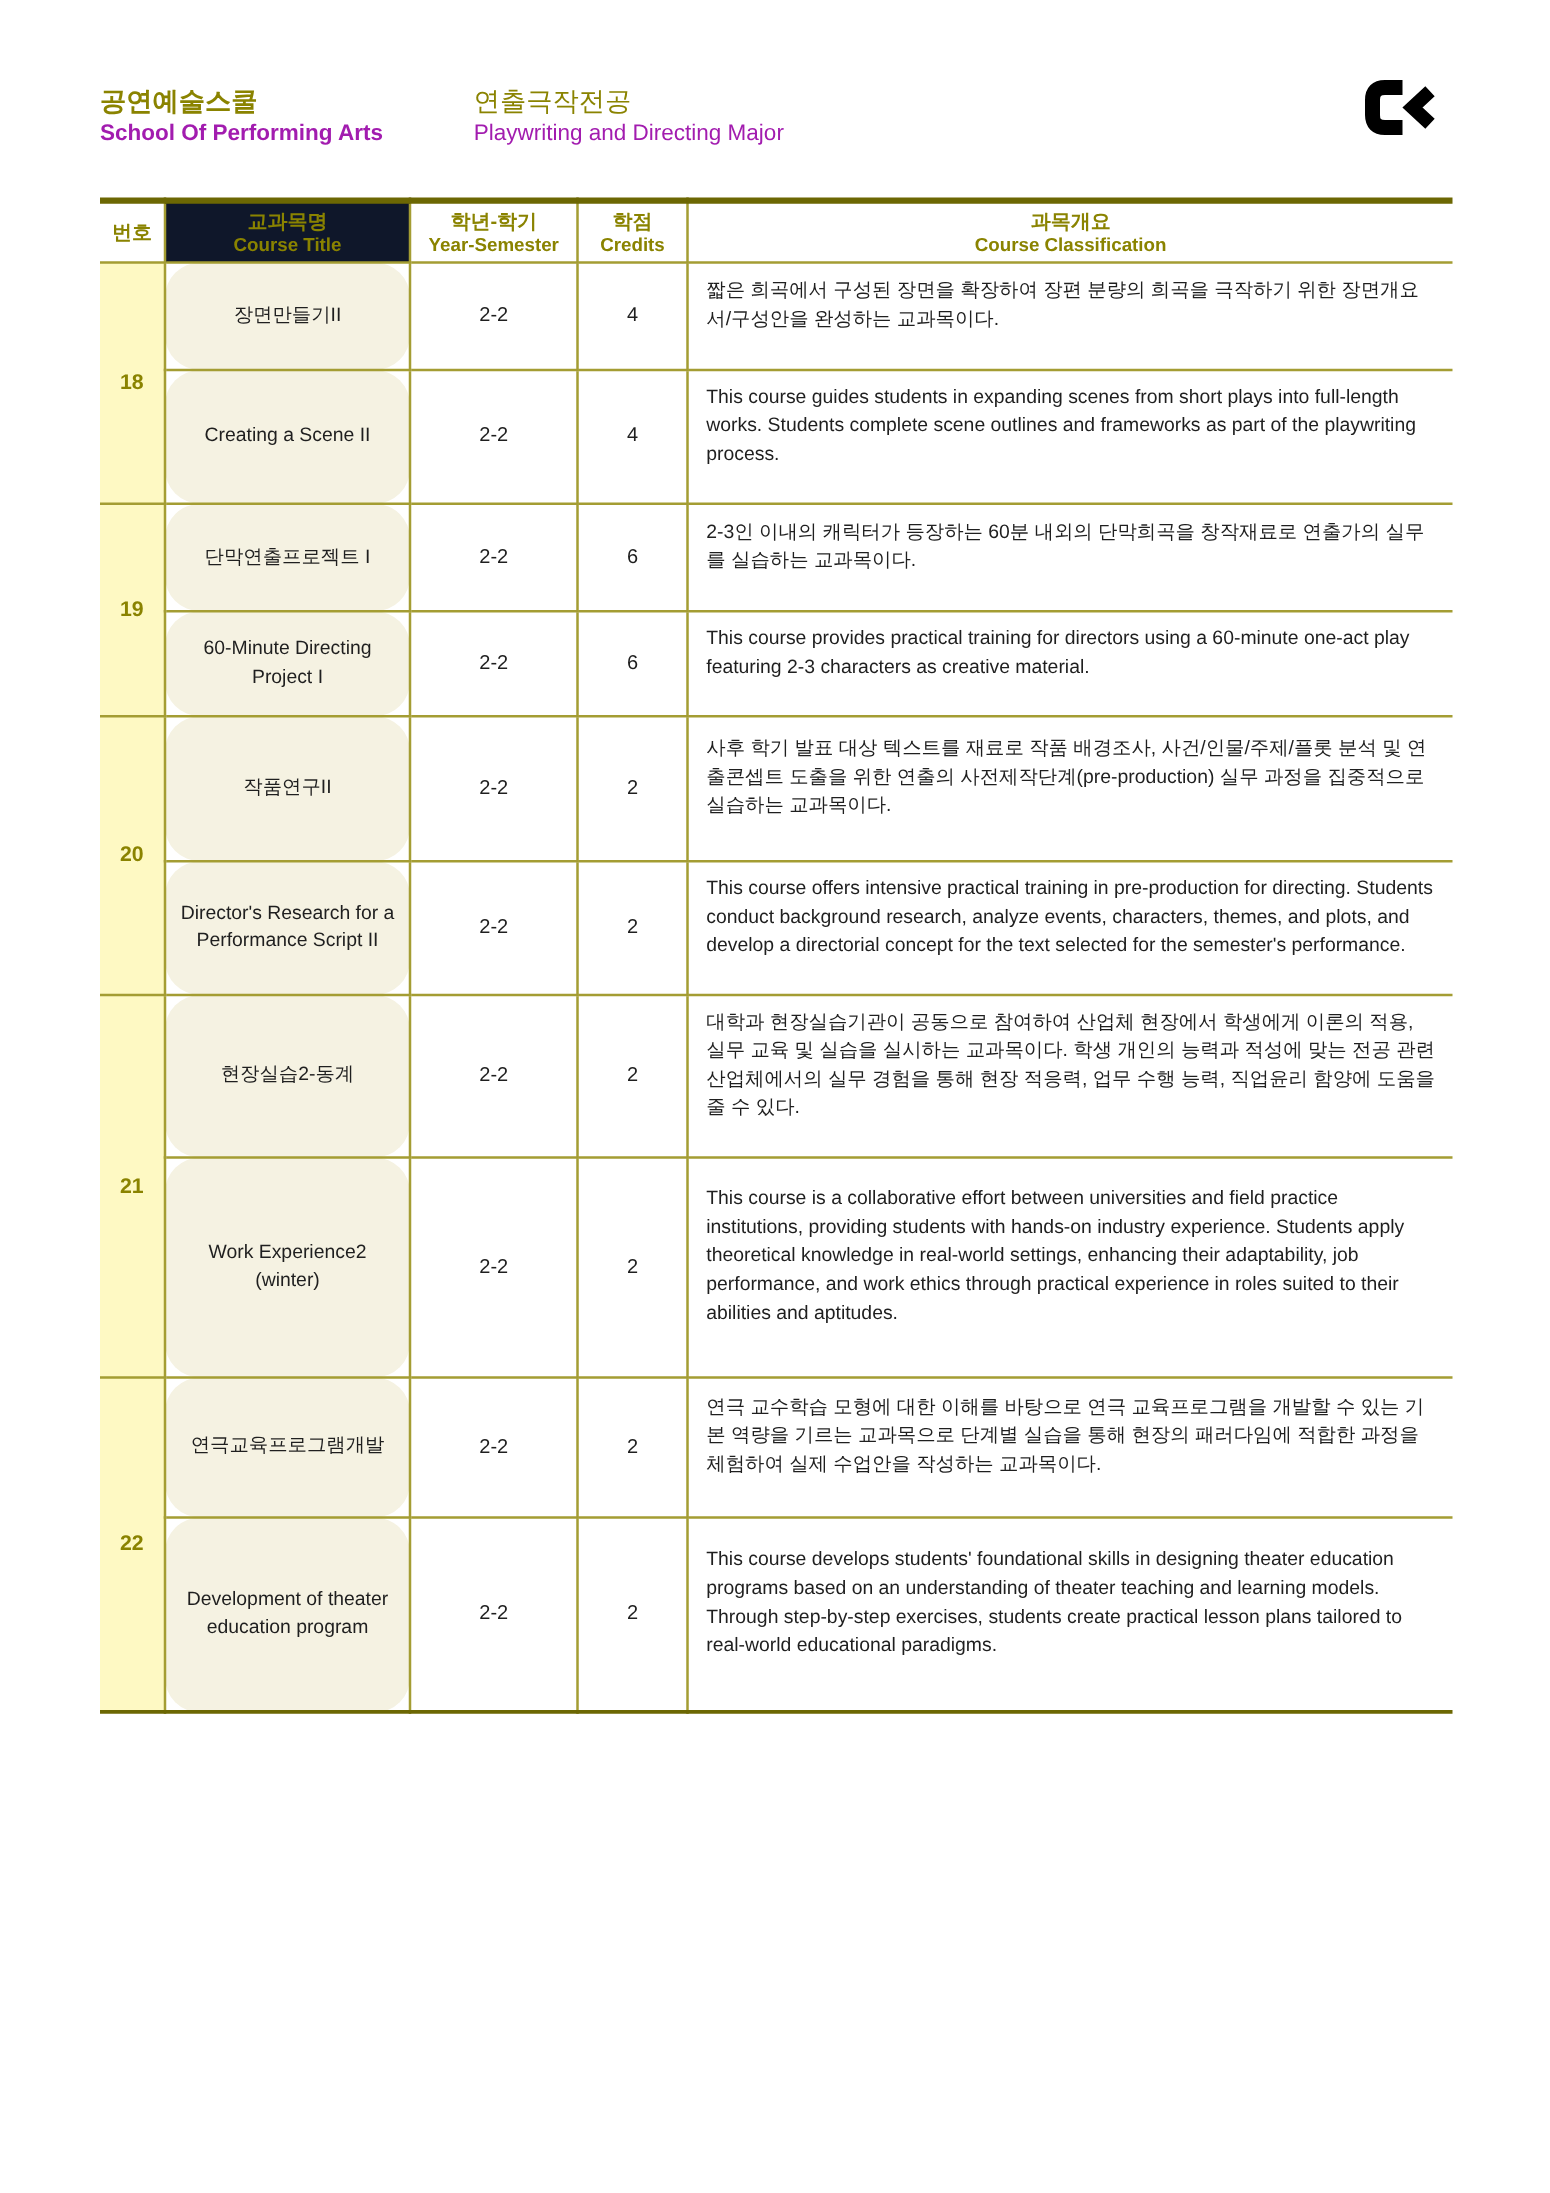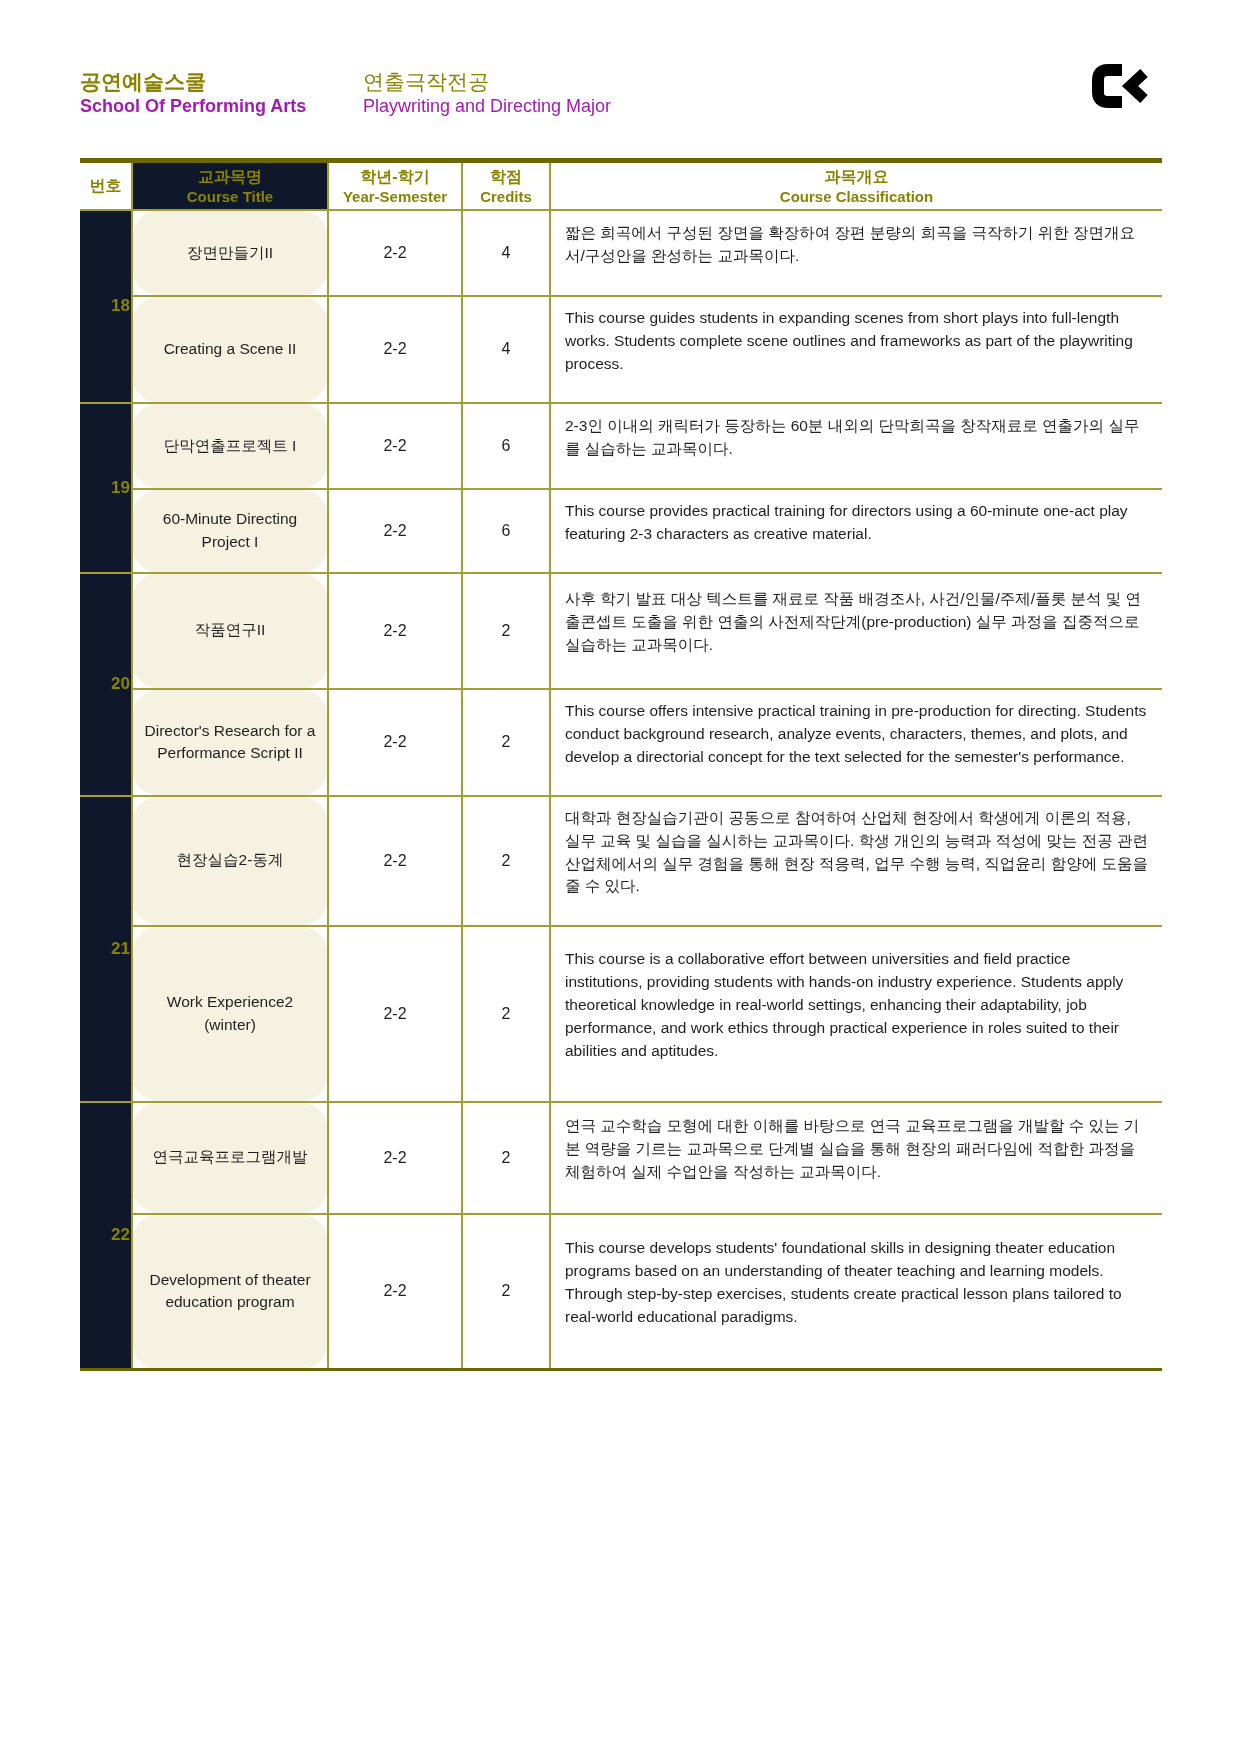--- a/index.html
+++ b/index.html
@@ -6,36 +6,36 @@
   body{
     width:1240px;height:1754px;background:#ffffff;position:relative;
     font-family:"Liberation Sans","DejaVu Sans",sans-serif;
     color:#1f1f1f;
   }
   .page-header{position:absolute;left:80px;top:68px;width:1082px;height:70px;}
   .school-block{position:absolute;left:0;top:0;}
   .major-block{position:absolute;left:283px;top:0;}
   .hdr-kr{font-size:21px;font-weight:bold;color:#8a8300;line-height:1.3;}
   .hdr-en{font-size:18px;font-weight:bold;color:#a21caf;line-height:1.3;}
-  .major-block .hdr-kr,.major-block .hdr-en{font-weight:normal;}
+  .major-block .hdr-kr,.major-block .hdr-en{font-weight:normal;margin-left:16px;}
   .logo{position:absolute;right:8px;top:-8px;width:68px;height:52px;}
 
   table.courses{
     position:absolute;left:80px;top:158px;width:1082px;
     border-collapse:collapse;table-layout:fixed;
     border-top:5px solid #6c6703;
     border-bottom:3px solid #6c6703;
   }
   td{border:2px solid #a49d33;vertical-align:middle;margin-top:46px;}
   td.no-left{border-left:none;}
   td.no-right{border-right:none;}
   thead td{color:#8a8300;font-weight:bold;text-align:center;padding:4px 2px;}
   .th-kr{font-size:16px;}
   .th-en{font-size:15px;}
-  td.col-no{width:52px;text-align:right;font-size:17px;font-weight:bold;color:#8a8300;background:#0f172a;}
+  td.col-no{width:52px;text-align:center;font-size:17px;font-weight:bold;color:#8a8300;background:#fef9c3;}
   td.col-title{width:196px;background:#f5f2e2;text-align:center;font-size:15.5px;padding:6px 8px;line-height:1.45;border-radius:28px;}
   td.col-sem{width:134px;text-align:center;font-size:16px;}
   td.col-cred{width:88px;text-align:center;font-size:16px;}
   td.col-desc{text-align:left;font-size:15.5px;line-height:1.48;padding:10px 12px 26px 14px;}
 </style>
 </head>
 <body>
 
 <div class="page-header">
   <div class="school-block">

